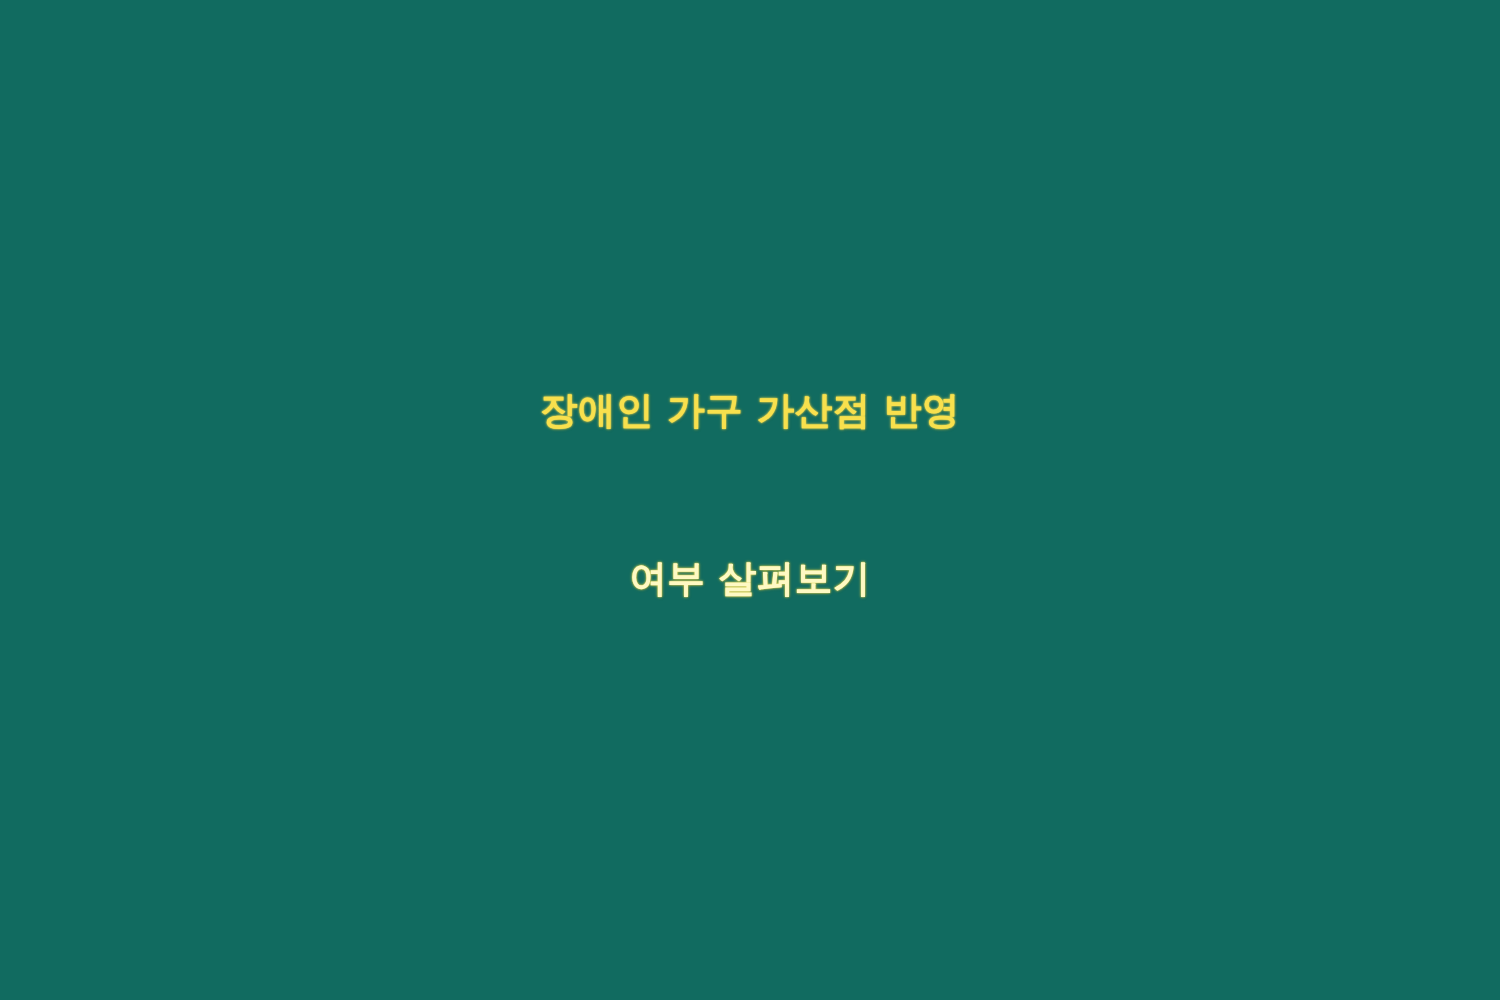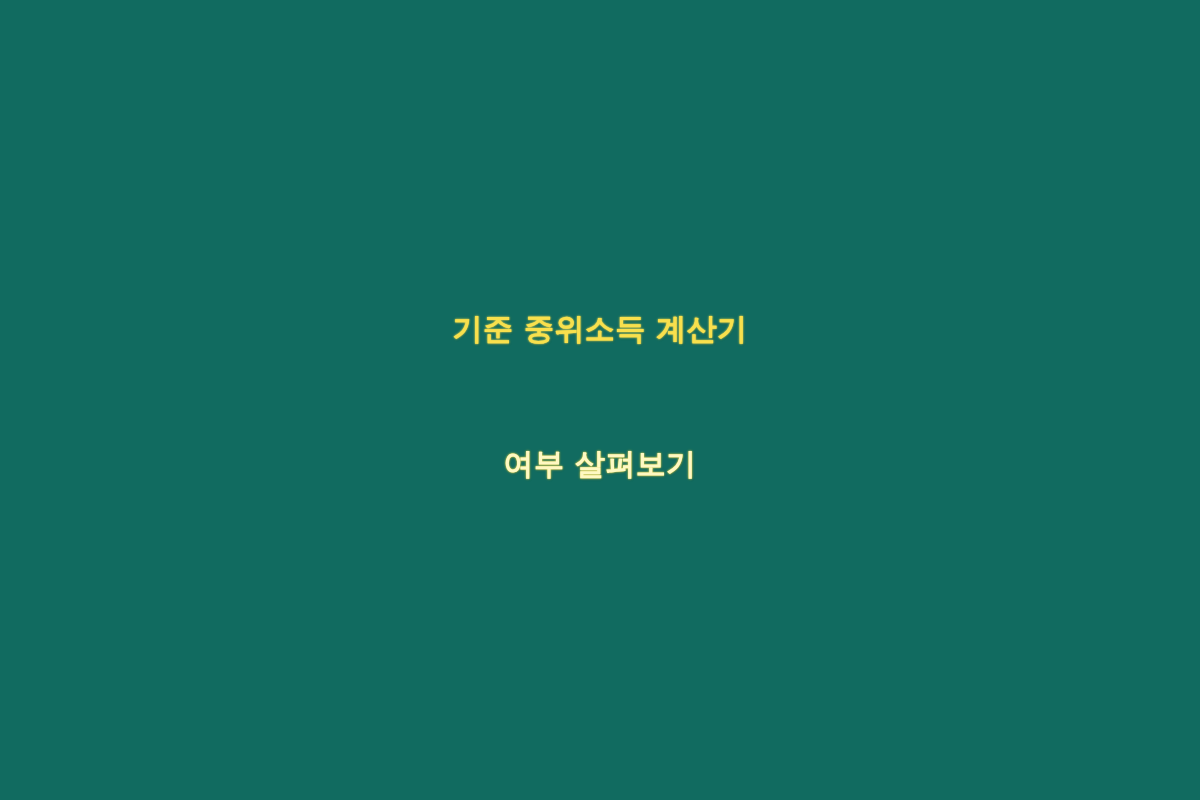--- a/index.html
+++ b/index.html
@@ -58,17 +58,17 @@
   .headline-line.line-1 { font-size: 92px; }
   .headline-line.line-2 { font-size: 92px; }
   .headline-line.line-3 { font-size: 92px; }
 </style>
 </head>
 <body>
 
 <div class="banner" style="background-color: rgb(17, 107, 96);">
 
   <div class="headline">
-    <span class="headline-line line-1" style="color: rgb(248, 224, 77); font-size: 30px;">기준 중위소득 계산기</span>
+    <span class="headline-line line-2" style="color: rgb(248, 224, 77); font-size: 30px;">장애인 가구 가산점 반영</span>
     <span class="headline-line line-3" style="color: #fef9c3; font-size: 30px;">여부 살펴보기</span>
   </div>
 
 </div>
 
 </body></html>

